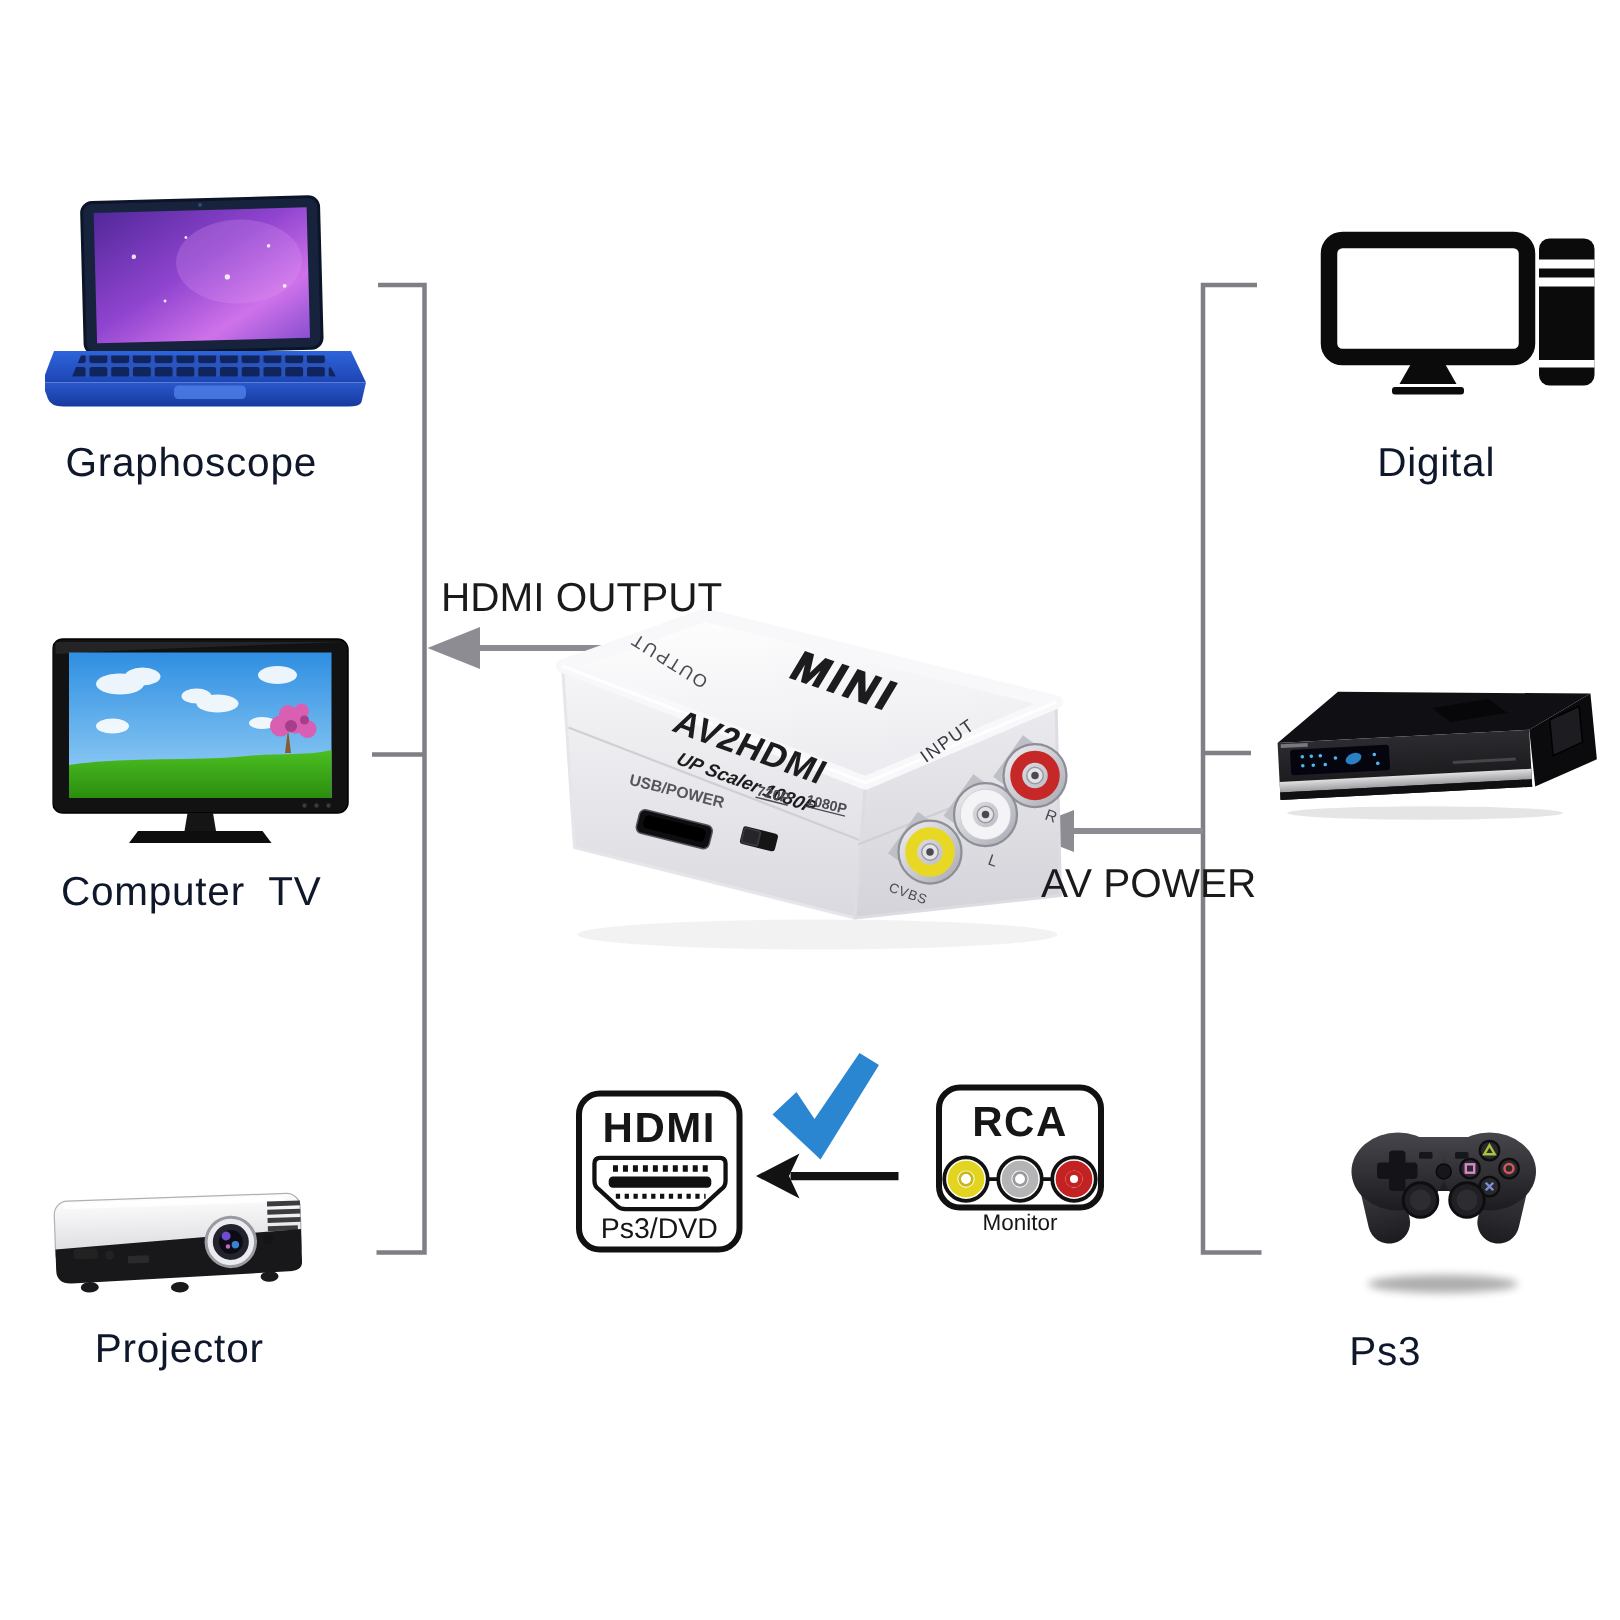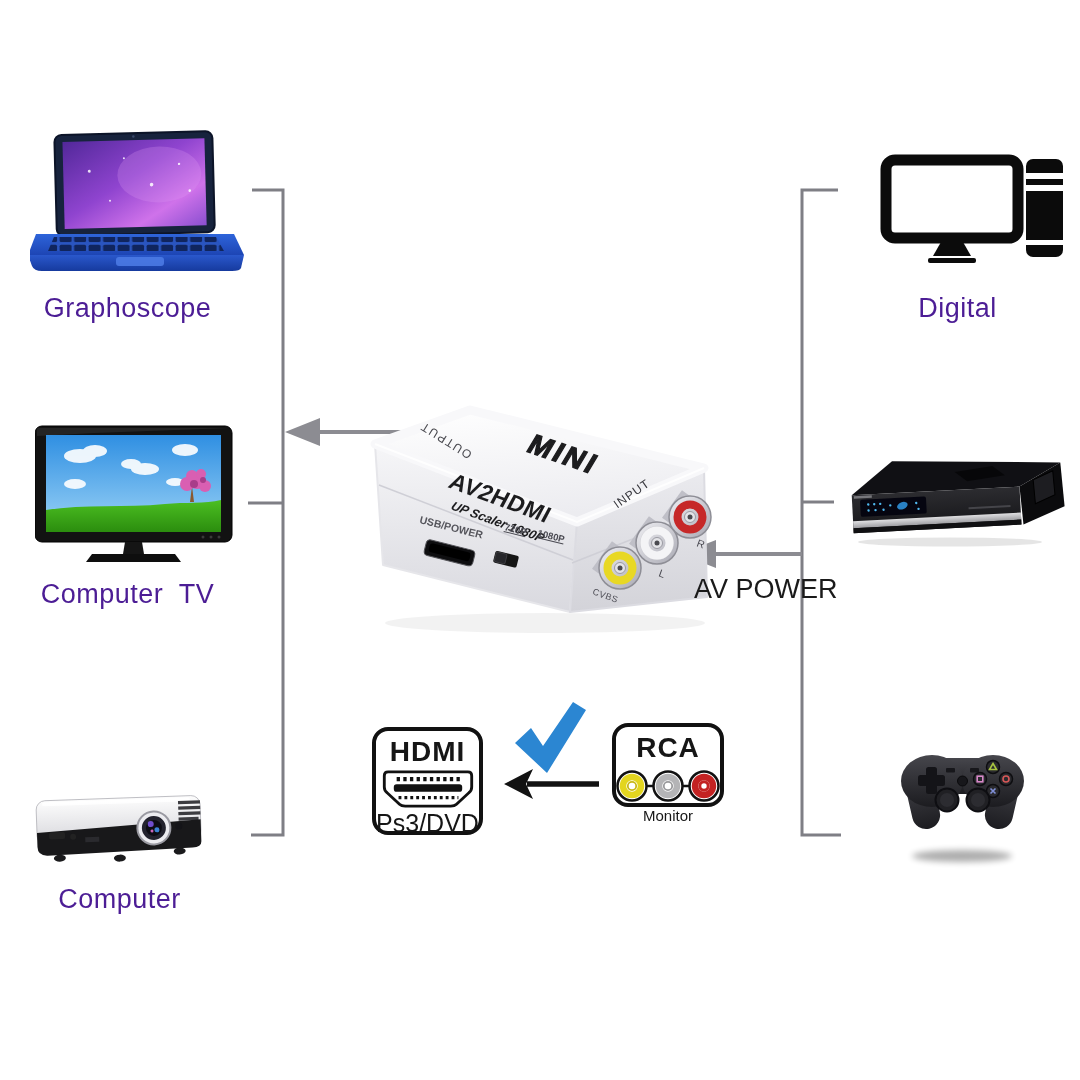--- a/index.html
+++ b/index.html
@@ -1,23 +1,23 @@
 <!DOCTYPE html>
 <html><head>
 <meta charset="utf-8">
 <style>
   html,body{margin:0;padding:0;background:#fff;}
   .canvas{position:relative;width:1080px;height:1080px;background:#ffffff;overflow:hidden;
           font-family:"Liberation Sans","DejaVu Sans",sans-serif;color:#161616;}
   .abs{position:absolute;}
-  .lbl{position:absolute;font-size:27px;color:#4c1d95;text-align:center;white-space:pre;letter-spacing:.5px;}
+  .lbl{position:absolute;font-size:27px;color:#0f172a;text-align:center;white-space:pre;letter-spacing:.5px;}
   .ann{position:absolute;font-size:27px;color:#1a1a1a;white-space:pre;letter-spacing:0;}
-  .cbox{position:absolute;border:4px solid #111;border-radius:16px;background:#fff;box-sizing:border-box;text-align:center;}
+  .cbox{position:absolute;border:4px solid #111;border-radius:16px;background:#fff;box-sizing:border-box;text-align:center;margin-left:12px;}
   .cbox .t{font-weight:bold;font-size:28px;letter-spacing:1px;margin-top:5px;}
-  .cbox .s{font-size:25px;margin-top:1px;}
+  .cbox .s{font-size:19px;margin-top:1px;}
   svg{display:block;}
   .icon-center{margin:2px auto 0 auto;}
 </style>
 </head>
 <body>
 
 <div class="canvas">
 
   <svg class="abs" style="left:0;top:0" width="1080" height="1080" viewBox="0 0 1080 1080">
     <g stroke="#7f7f85" stroke-width="3" fill="none">
@@ -157,21 +157,21 @@
       </g>
       <circle cx="146" cy="36" r="3.5" fill="#141418"></circle>
       <rect x="16" y="38" width="16" height="7" rx="2" fill="#222"></rect>
       <circle cx="40" cy="43" r="3" fill="#222"></circle>
       <rect x="52" y="44" width="14" height="5" fill="#2a2a2e"></rect>
       <ellipse cx="26" cy="64" rx="6" ry="3.5" fill="#1a1a1c"></ellipse>
       <ellipse cx="86" cy="66" rx="6" ry="3.5" fill="#1a1a1c"></ellipse>
       <ellipse cx="146" cy="61" rx="6" ry="3.5" fill="#1a1a1c"></ellipse>
     </g>
   </svg>
-  <div class="lbl" style="left:12px;top:884px;width:215px">Computer</div>
+  <div class="lbl" style="left:12px;top:884px;width:215px">Projector</div>
 
   <svg class="abs" style="left:878px;top:152px" width="190" height="112" viewBox="0 0 190 112">
     <rect x="8" y="8" width="132" height="78" rx="9" fill="#ffffff" stroke="#0b0b0b" stroke-width="11"></rect>
     <polygon points="63,90 85,90 93,104 55,104" fill="#0b0b0b"></polygon>
     <rect x="50" y="106" width="48" height="5" rx="2" fill="#0b0b0b"></rect>
     <rect x="148" y="7" width="37" height="98" rx="7" fill="#0b0b0b"></rect>
     <rect x="148" y="21" width="37" height="6" fill="#ffffff"></rect>
     <rect x="148" y="33" width="37" height="6" fill="#ffffff"></rect>
     <rect x="148" y="88" width="37" height="5" fill="#ffffff"></rect>
   </svg>
@@ -246,20 +246,21 @@
     <path d="M110.5,60.5 L115.5,65.5 M115.5,60.5 L110.5,65.5" stroke="#8090d8" stroke-width="1.6"></path>
     <rect x="97.2" y="48.2" width="5.6" height="5.6" fill="none" stroke="#d888c8" stroke-width="1.6"></rect>
     <rect x="66" y="40" width="9" height="4.5" rx="1" fill="#17171b"></rect>
     <rect x="90" y="40" width="9" height="4.5" rx="1" fill="#17171b"></rect>
     <circle cx="82.5" cy="53" r="5" fill="#17171b" stroke="#0a0a0c"></circle>
     <circle cx="67" cy="72" r="11.5" fill="#202024" stroke="#0e0e12" stroke-width="2"></circle>
     <circle cx="67" cy="72" r="7" fill="#2c2c31"></circle>
     <circle cx="98" cy="72" r="11.5" fill="#202024" stroke="#0e0e12" stroke-width="2"></circle>
     <circle cx="98" cy="72" r="7" fill="#2c2c31"></circle>
   </svg>
+  <div class="lbl" style="left:816px;top:886px;width:215px">Ps3</div>
 
   <svg class="abs" style="left:360px;top:395px" width="360" height="250" viewBox="0 0 360 250">
     <defs>
       <linearGradient id="cv-top" x1="0" y1="0" x2="0.25" y2="1">
         <stop offset="0" stop-color="#ffffff"></stop>
           <stop offset="1" stop-color="#ececf0"></stop>
       </linearGradient>
       <linearGradient id="cv-front" x1="0" y1="0" x2="0" y2="1">
         <stop offset="0" stop-color="#f6f6f8"></stop>
           <stop offset="1" stop-color="#d9d9df"></stop>
@@ -323,20 +324,21 @@
       <circle cx="330" cy="122" r="21" fill="url(#cv-metal)" stroke="#8e8e96" stroke-width="1.5"></circle>
       <circle cx="330" cy="122" r="12.5" fill="none" stroke="#c62828" stroke-width="8"></circle>
       <circle cx="330" cy="122" r="5.5" fill="#e4e4e8" stroke="#9a9aa2"></circle>
       <circle cx="330" cy="122" r="2.5" fill="#4a4a50"></circle>
     </g>
     <text transform="translate(232,199) rotate(20)" font-size="9" letter-spacing="0.5" fill="#4a4a52">CVBS</text>
     <text transform="translate(298,181) rotate(20)" font-size="10.5" fill="#4a4a52">L</text>
     <text transform="translate(336,151) rotate(20)" font-size="10.5" fill="#4a4a52">R</text>
   </svg>
 
+  <div class="ann" style="left:294px;top:383px">HDMI OUTPUT</div>
   <div class="ann" style="left:694px;top:574px">AV POWER</div>
 
   <div class="cbox" style="left:372px;top:727px;width:111px;height:108px">
     <div class="t">HDMI</div>
     <svg class="icon-center" width="96" height="38" viewBox="0 0 96 40">
       <path d="M6,2 L90,2 Q94,2 94,6 L94,18 Q94,22 91,24 L78,36 Q76,38 72,38 L24,38 Q20,38 18,36 L5,24 Q2,22 2,18 L2,6 Q2,2 6,2 Z" fill="#fff" stroke="#111" stroke-width="3"></path>
       <line x1="15" y1="9.5" x2="82" y2="9.5" stroke="#111" stroke-width="4.5" stroke-dasharray="3.5,3.5"></line>
       <rect x="12" y="15" width="72" height="8" rx="3" fill="#111"></rect>
       <line x1="17" y1="29" x2="80" y2="29" stroke="#111" stroke-width="3.5" stroke-dasharray="3,3.2"></line>
     </svg>

